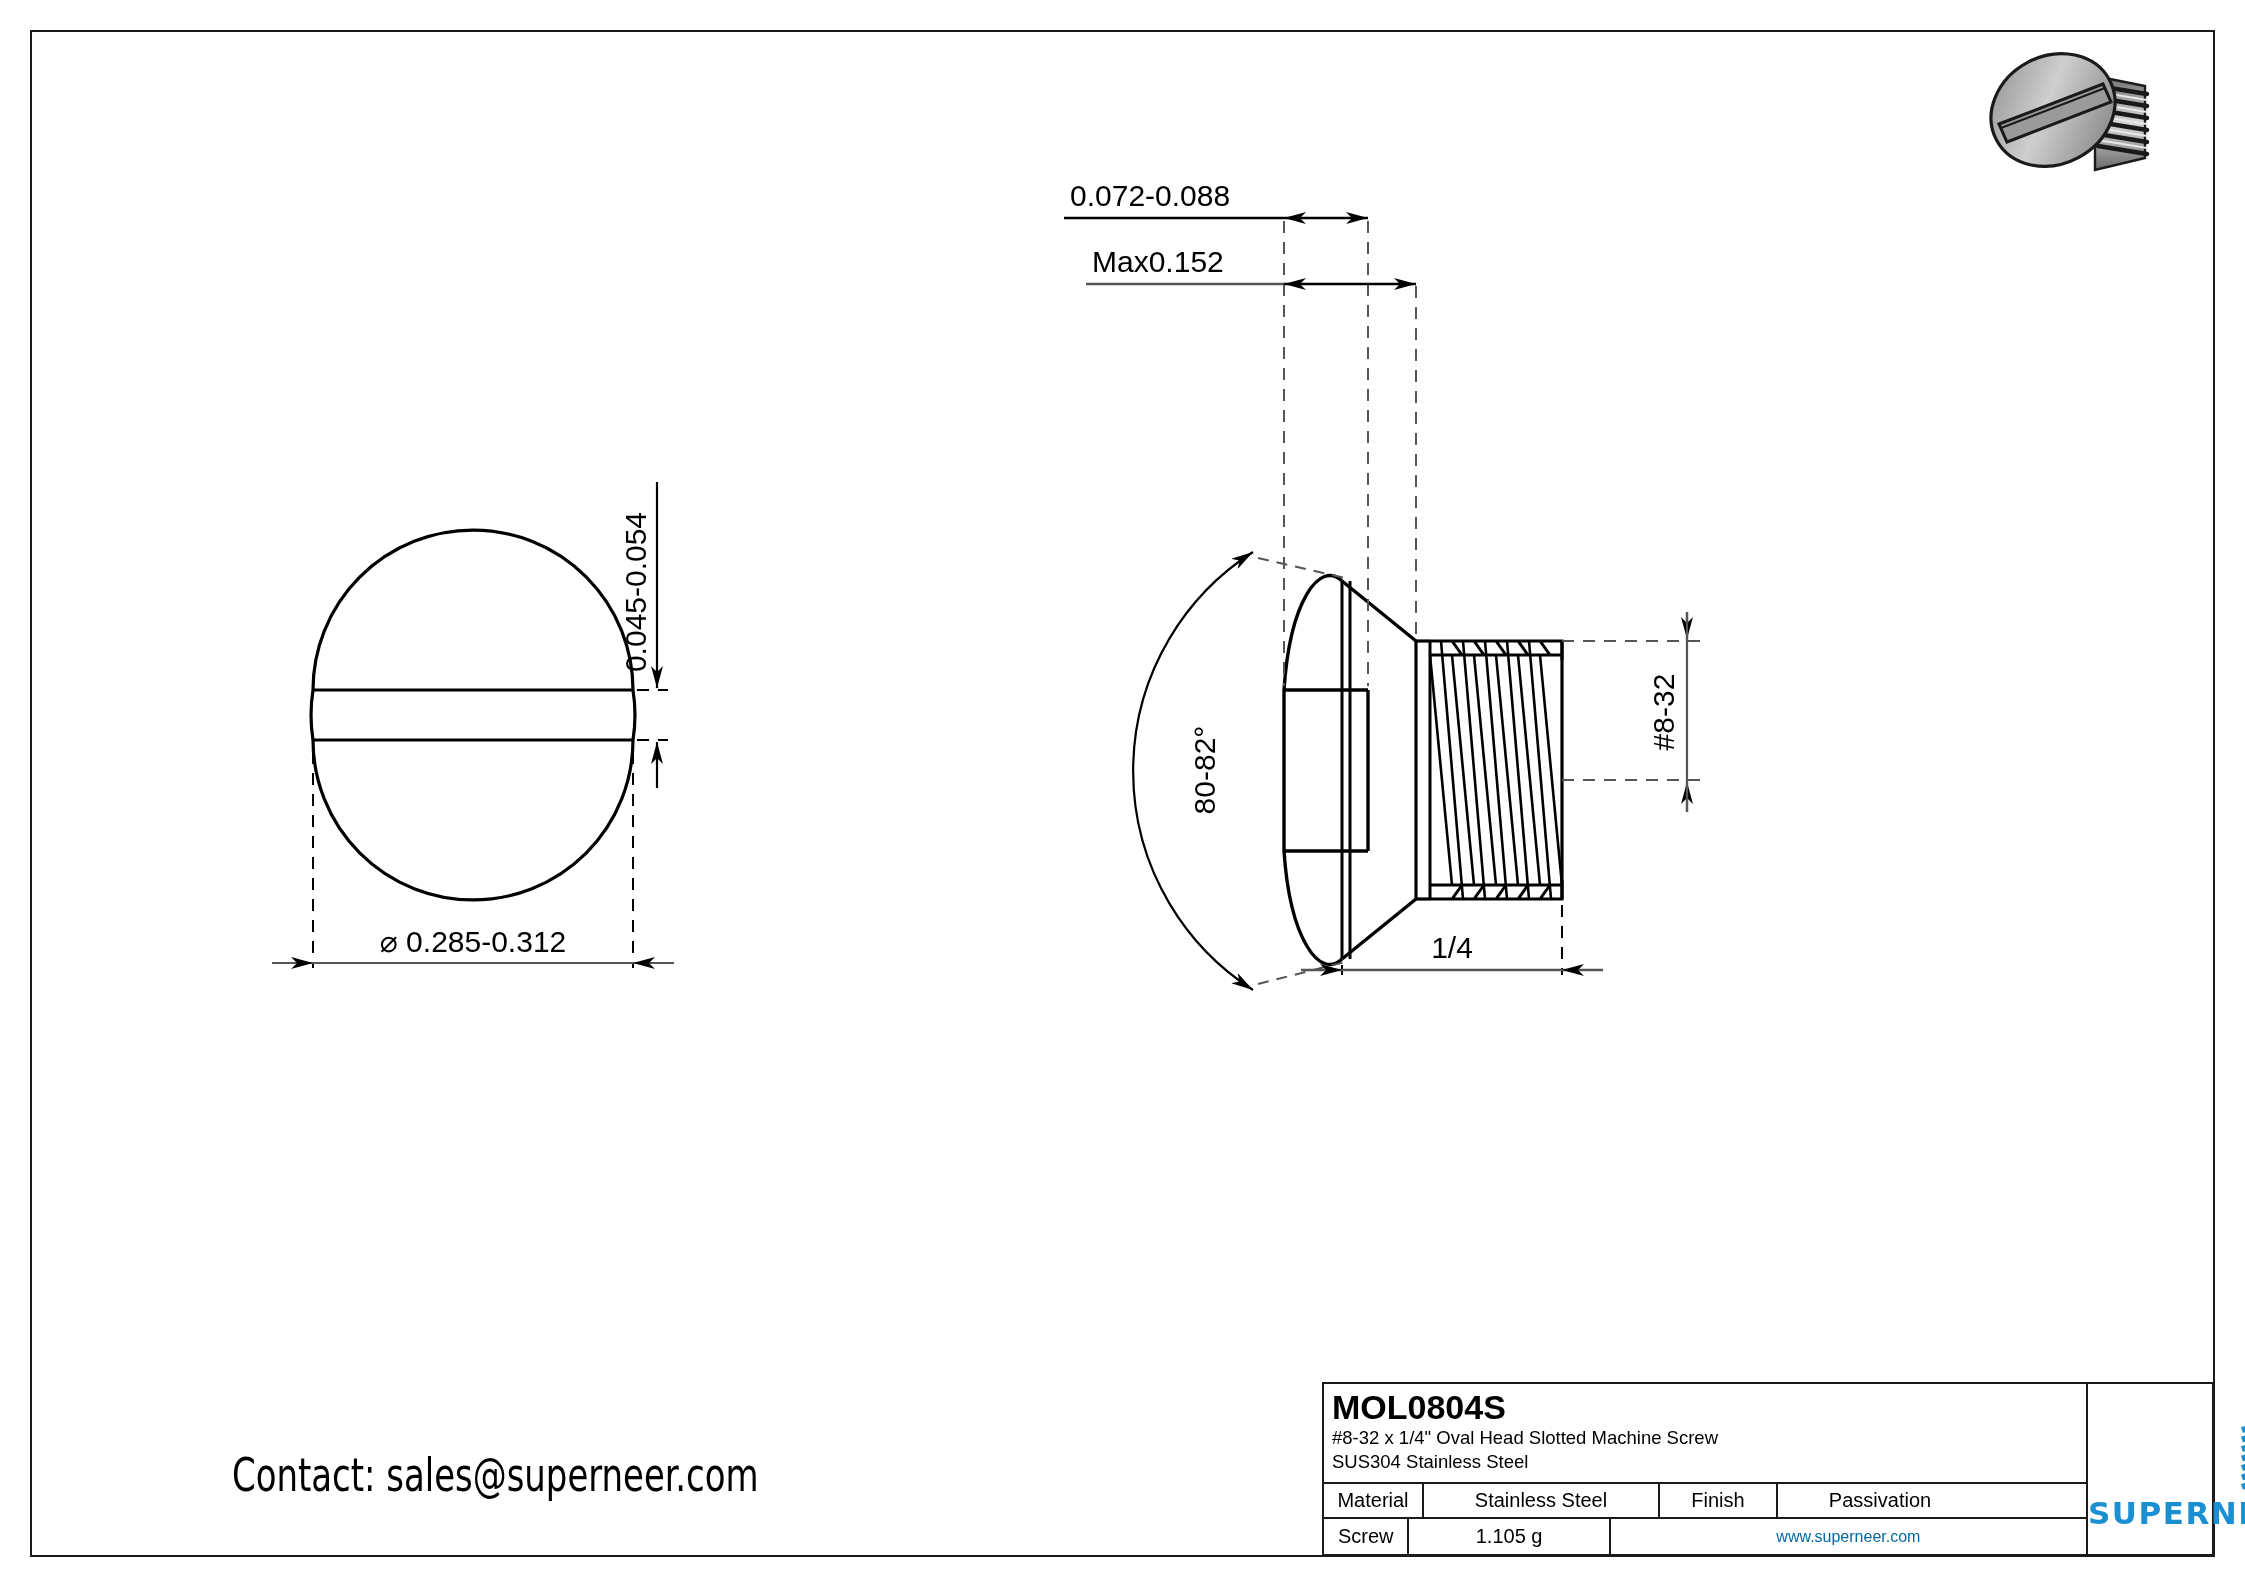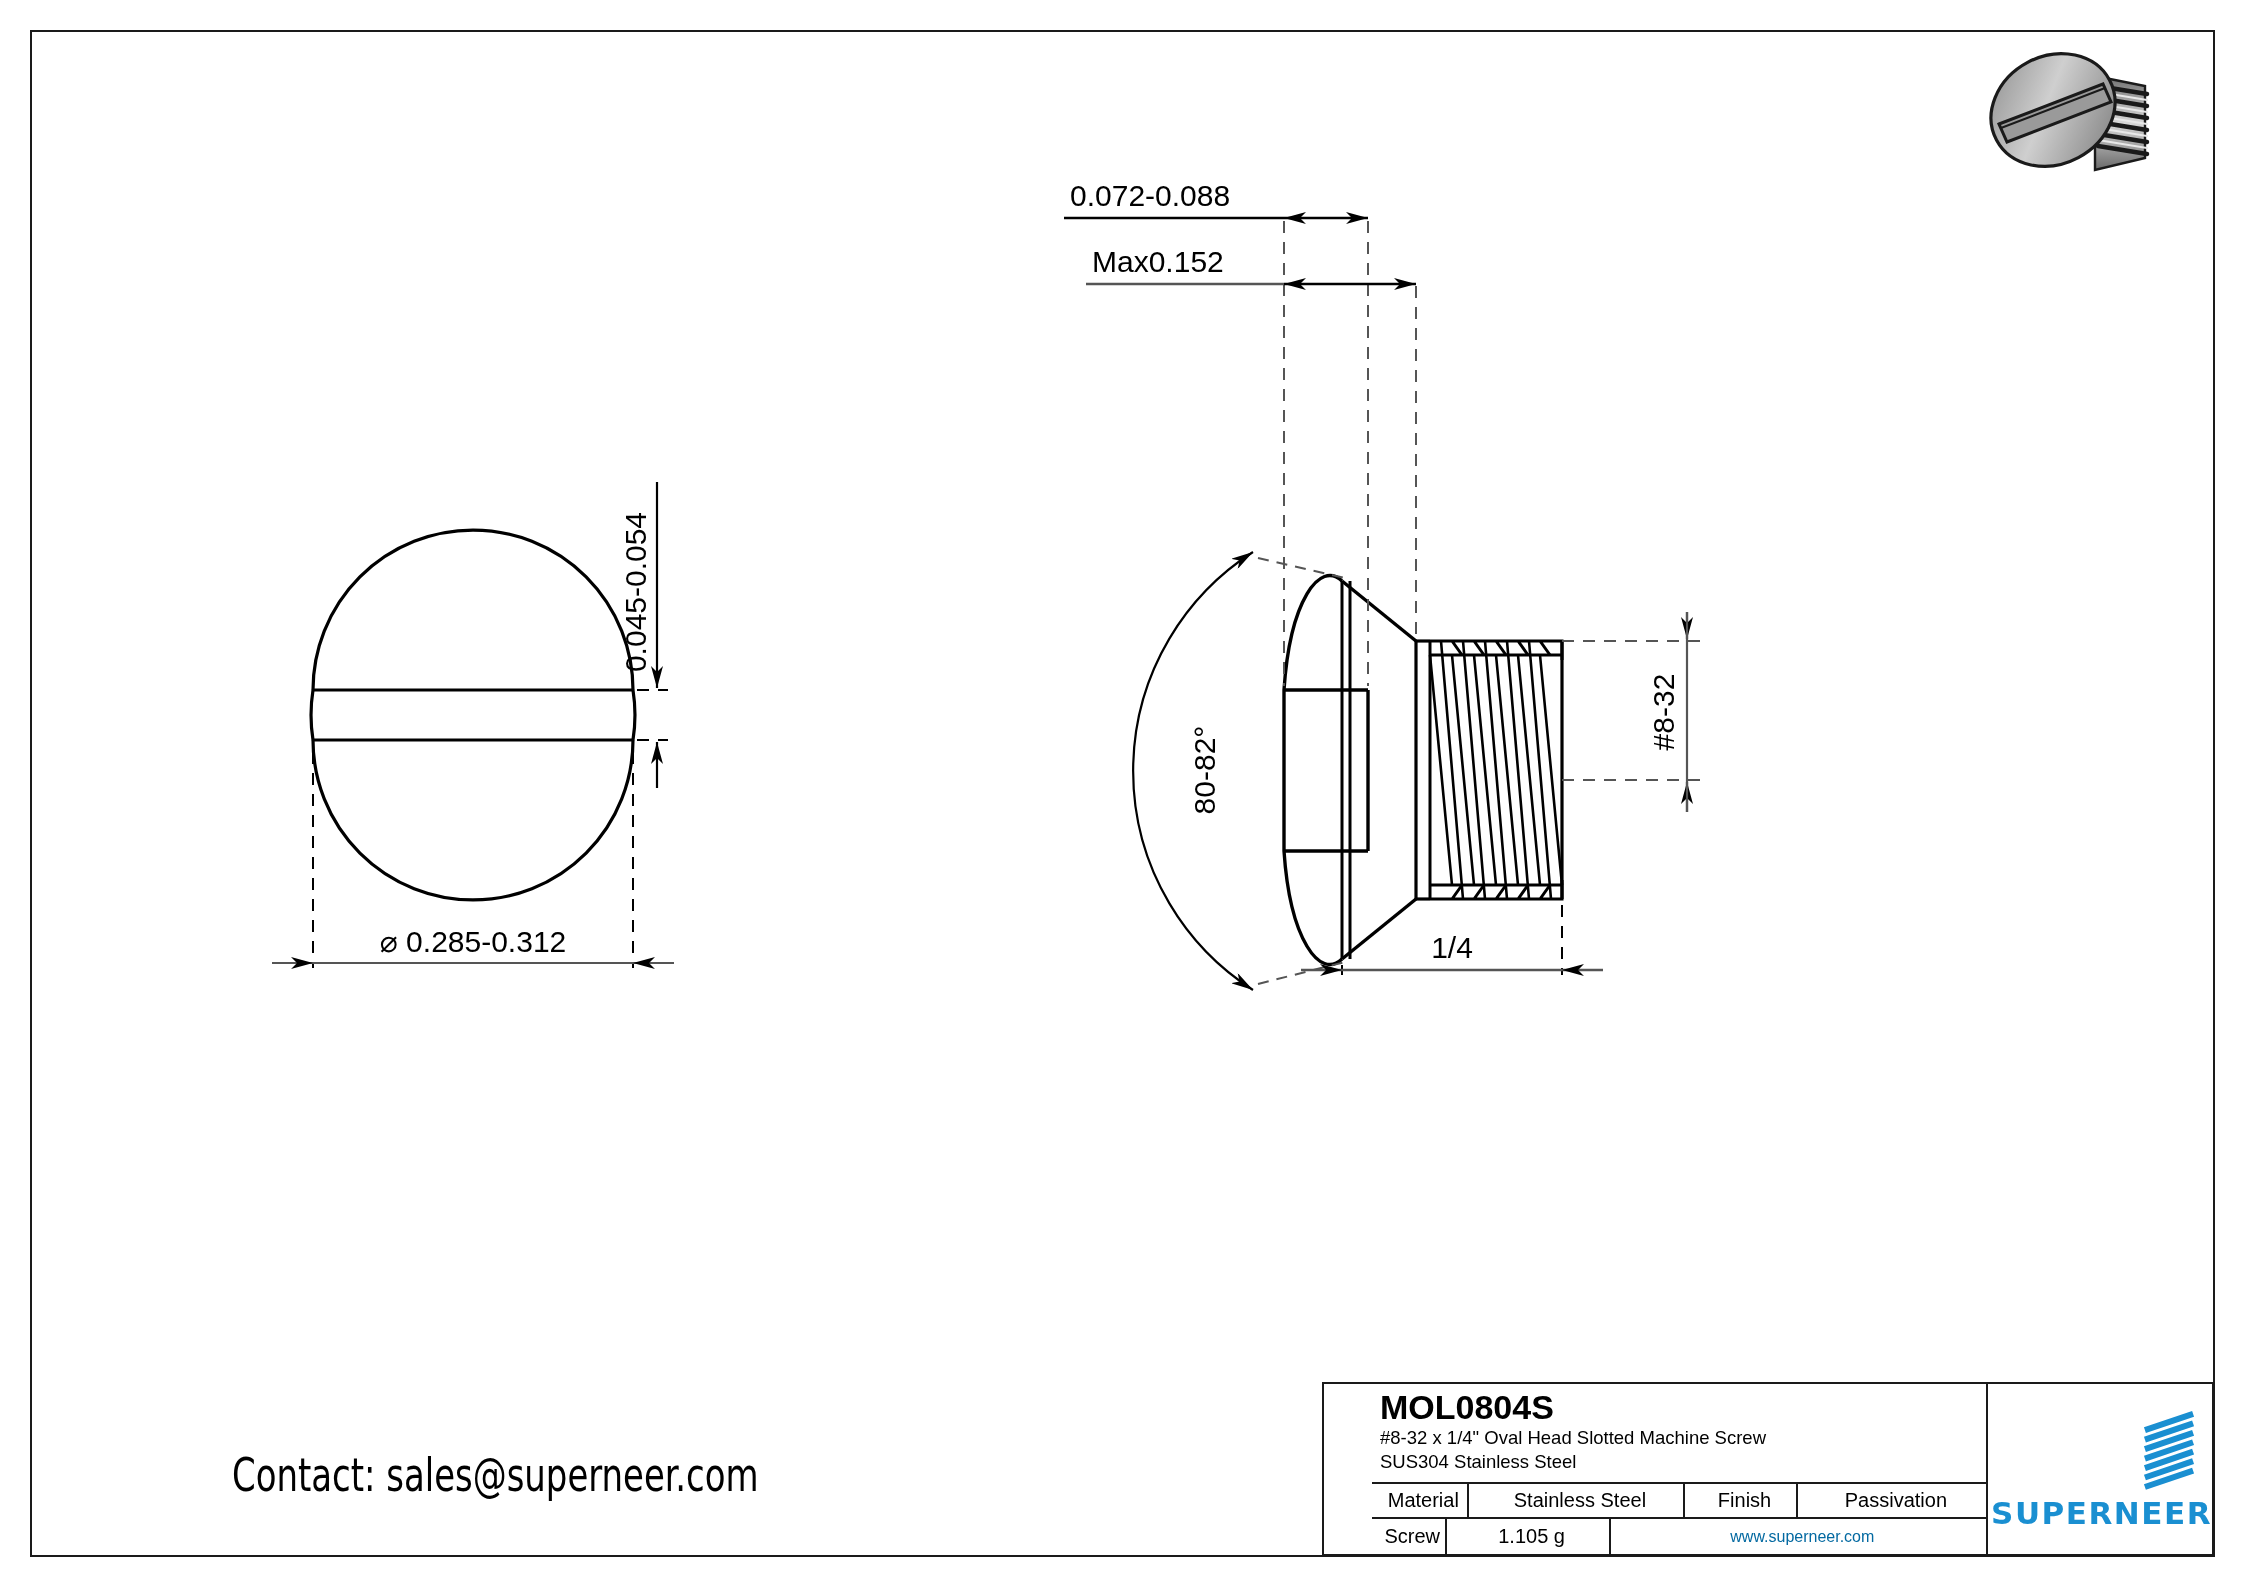--- a/index.html
+++ b/index.html
@@ -39,26 +39,25 @@
     left: 1322px;
     top: 1382px;
     width: 892px;
     height: 174px;
     box-sizing: border-box;
     border: 2px solid #1a1a1a;
     display: flex;
     background: #fff;
   }
   #tb-left {
-    width: 664px;
+    width: 764px;
     display: flex;
     flex-direction: column;
     box-sizing: border-box;
     border-right: 2px solid #1a1a1a;
-    padding-left: 48px;
   }
   #tb-head {
     flex: 0 0 100px;
     box-sizing: border-box;
     border-bottom: 2px solid #1a1a1a;
     padding: 4px 0 0 8px;
   }
   #part-number {
     font-size: 34px;
     font-weight: bold;
@@ -85,21 +84,20 @@
   .tb-row.first { border-bottom: 2px solid #1a1a1a; }
   .tb-cell {
     display: flex;
     align-items: center;
     justify-content: center;
     font-size: 20px;
     color: #000;
     box-sizing: border-box;
     border-right: 2px solid #1a1a1a;
     white-space: nowrap;
-    margin-left: 8px;
   }
   .tb-cell.last { border-right: none; }
   .c-label  { width: 100px; }
   .c-value  { width: 236px; }
   .c-label2 { width: 118px; }
   .c-value2 { width: 204px; }
   .c-web    { width: 558px; }
   .weblink { color: #0369a1; font-size: 16px; }
 
   #tb-logo {

